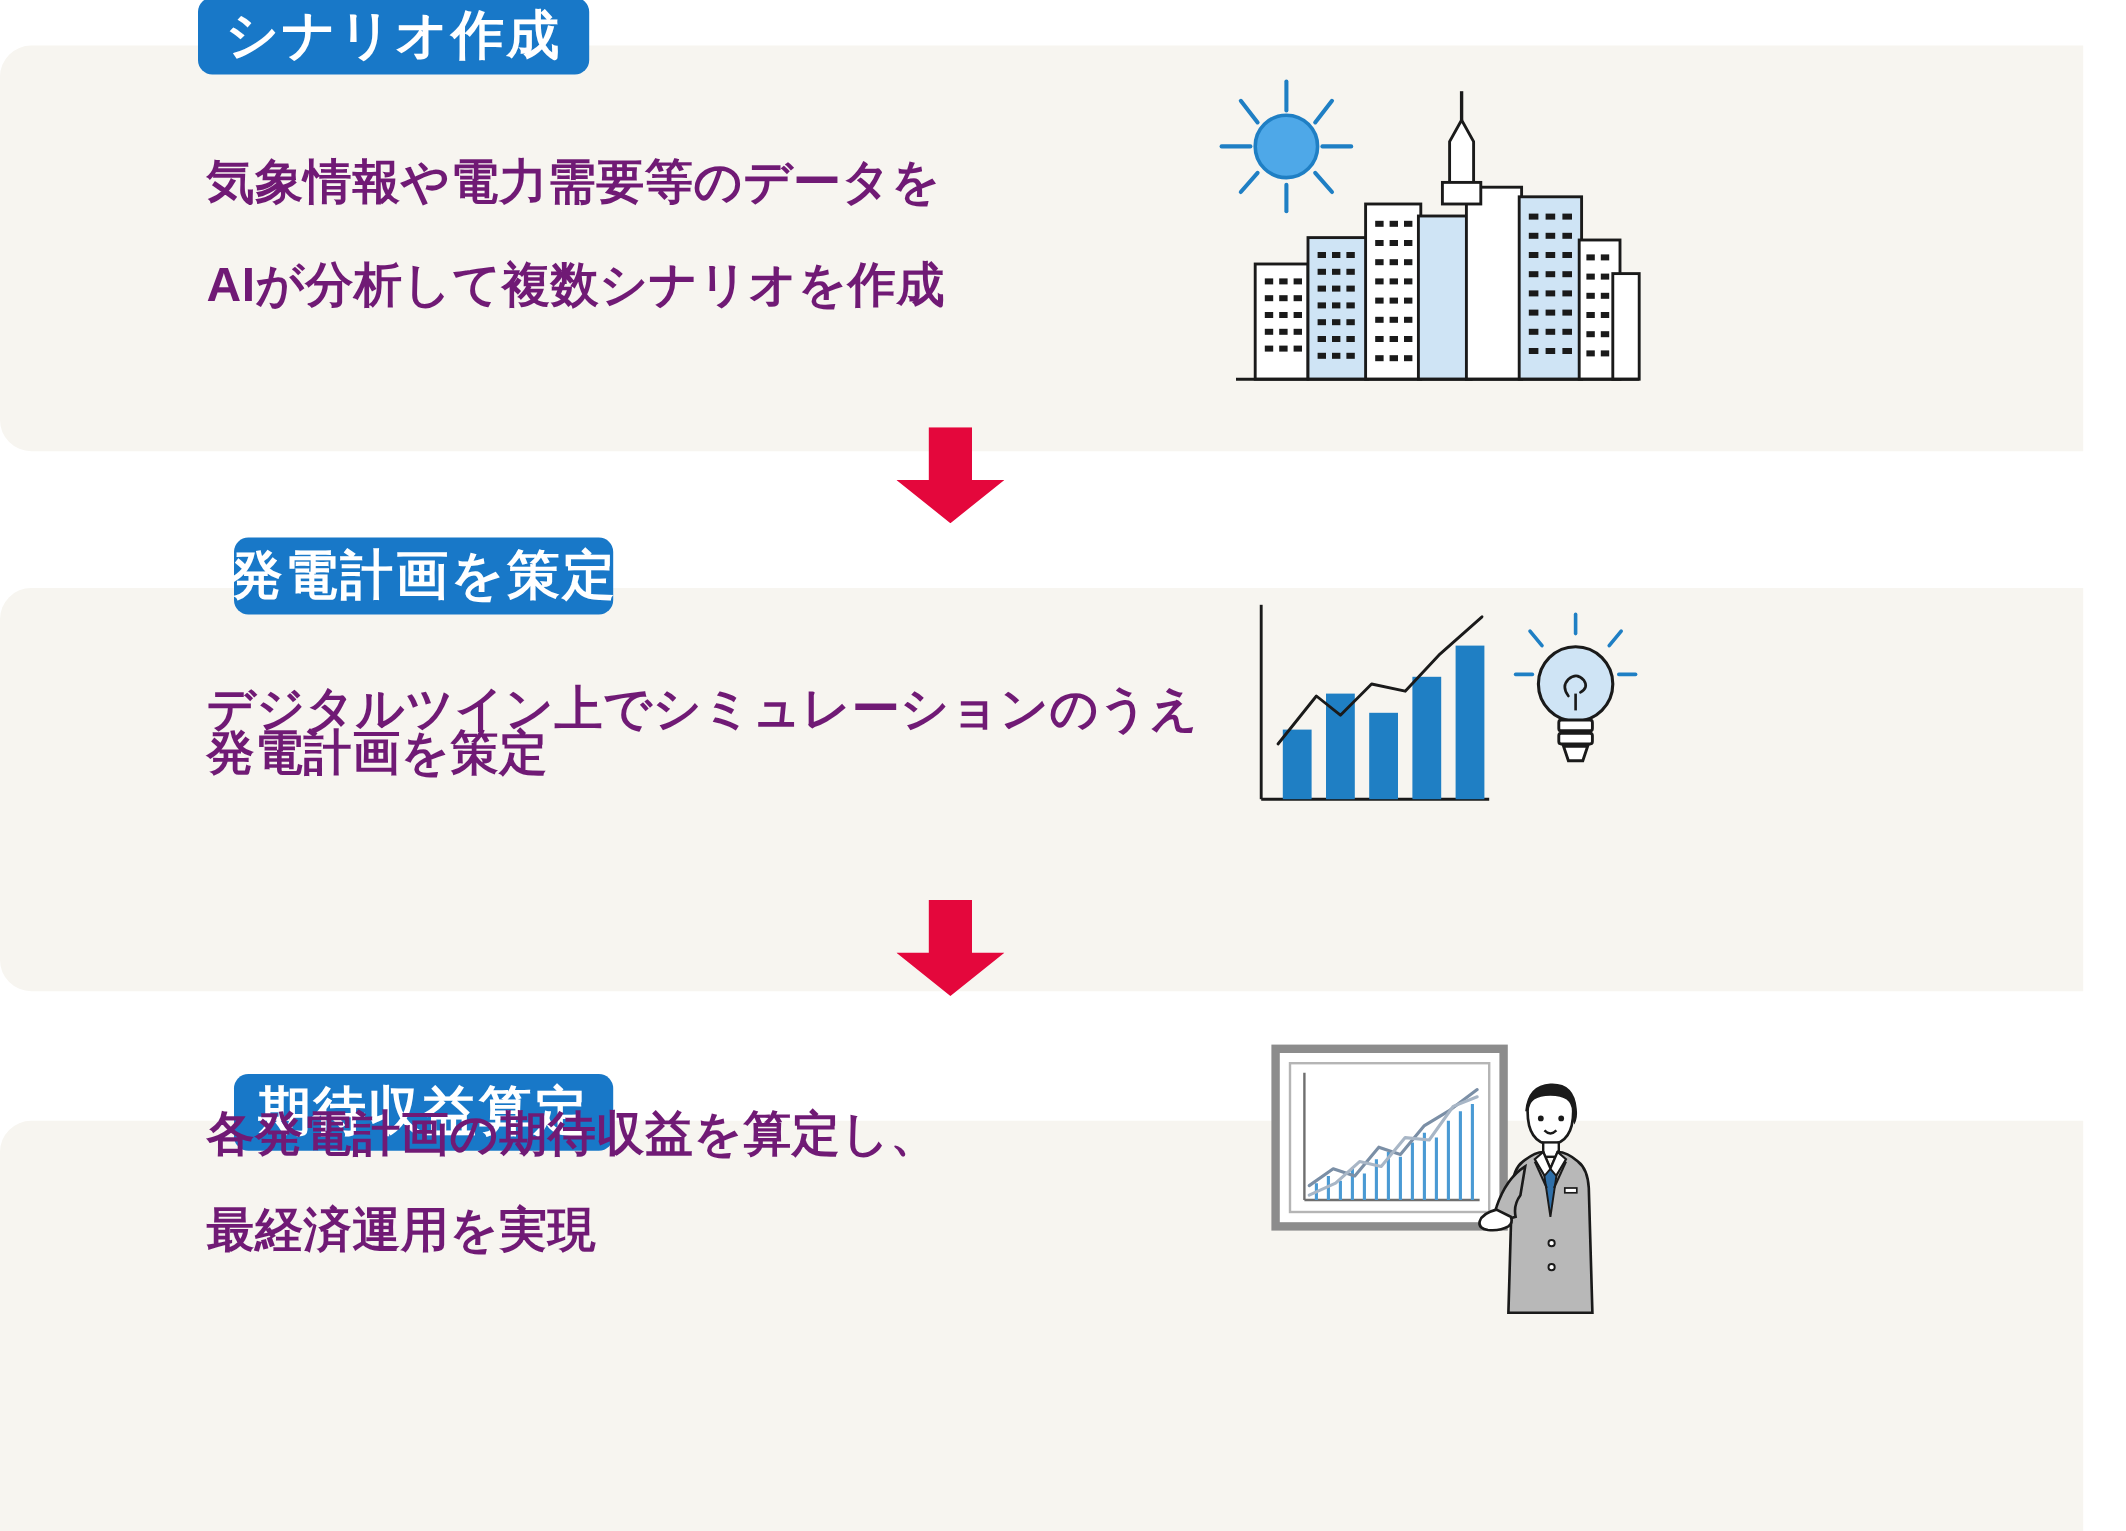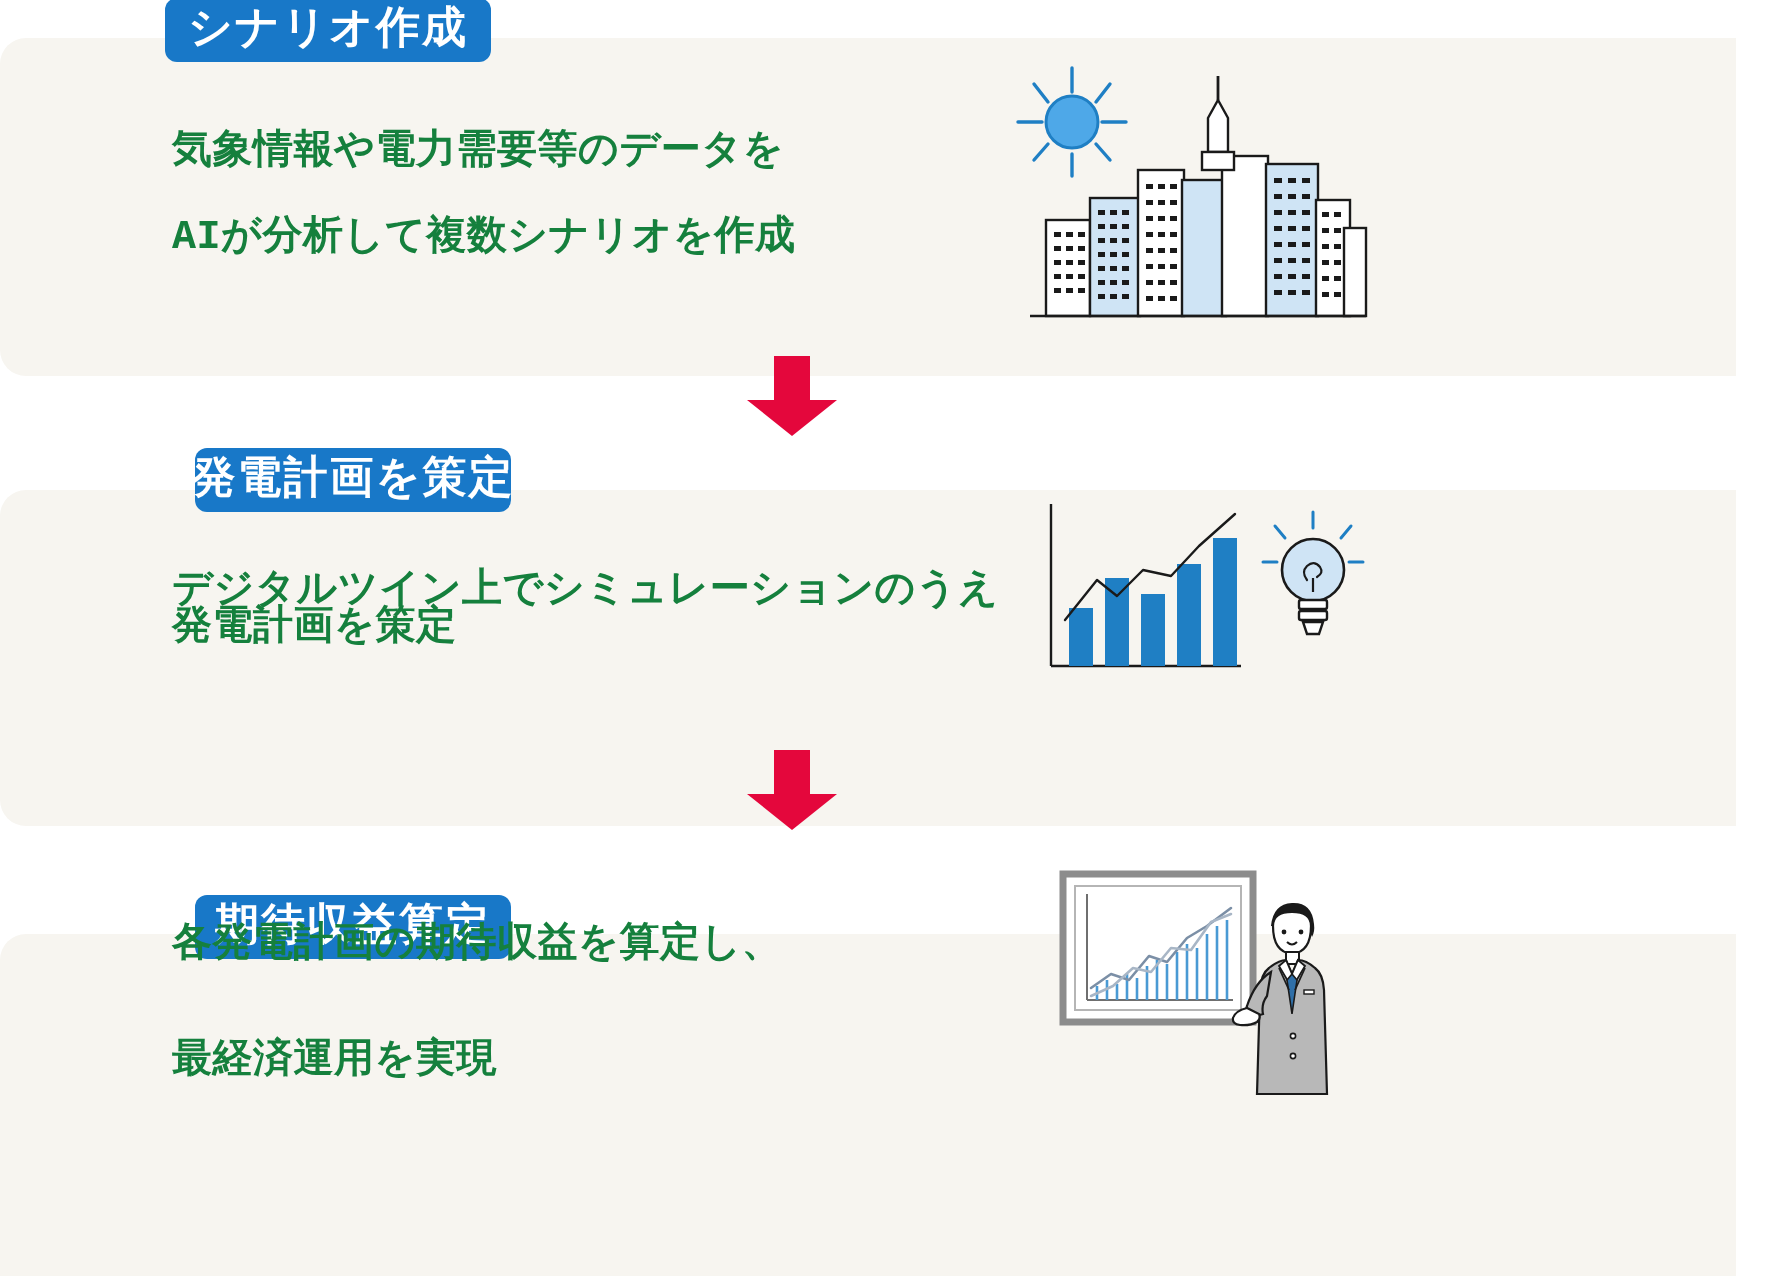--- a/index.html
+++ b/index.html
@@ -3,21 +3,21 @@
 <meta charset="utf-8">
 <style>
   html,body{margin:0;padding:0;}
   body{
     width:1772px;height:1276px;
     background:#ffffff;
     font-family:"Liberation Sans","DejaVu Sans",sans-serif;
     overflow:hidden;
     position:relative;
   }
-  .stage{position:absolute;left:0;top:0;width:1772px;height:1276px;font-family:Liberation Mono, monospace;}
+  .stage{position:absolute;left:0;top:0;width:1772px;height:1276px;}
 
   
   .panel{
     position:absolute;
     left:0;
     background:#f7f5f0;
   }
   #panel-1{top:38px;  height:338px; width:1736px; border-radius:26px 0 0 26px;}
   #panel-2{top:490px; height:336px; width:1736px; border-radius:26px 0 0 26px;}
   #panel-3{top:934px; height:342px; width:1736px; border-radius:26px 0 0 0;}
@@ -39,33 +39,33 @@
     padding:0 26px;
     white-space:nowrap;
   }
   #badge-1{left:165px;top:-2px; width:326px;height:64px;}
   #badge-2{left:195px;top:448px;width:316px;height:64px;}
   #badge-3{left:195px;top:895px;width:316px;height:64px;}
 
   
   .copy{
     position:absolute;
-    color:#15803d;
+    color:#701a75;
     font-size:40px;
     font-weight:bold;
     line-height:1;
     letter-spacing:0.5px;
     white-space:nowrap;
   }
   #copy-1-l1{left:172px;top:132px;}
   #copy-1-l2{left:172px;top:218px;}
   #copy-2-l1{left:172px;top:528px;margin-top:43px;}
   #copy-2-l2{left:172px;top:608px;}
   #copy-3-l1{left:172px;top:925px;text-align:right;}
-  #copy-3-l2{left:172px;top:1041px;}
+  #copy-3-l2{left:172px;top:1005px;}
 
   
   .arrow{position:absolute;width:90px;height:80px;}
   #arrow-1{left:747px;top:356px;}
   #arrow-2{left:747px;top:750px;}
 
   
   .illus{position:absolute;}
   #illus-city {left:1010px;top:60px;  width:360px;height:260px;}
   #illus-chart{left:1035px;top:500px; width:345px;height:180px;}

